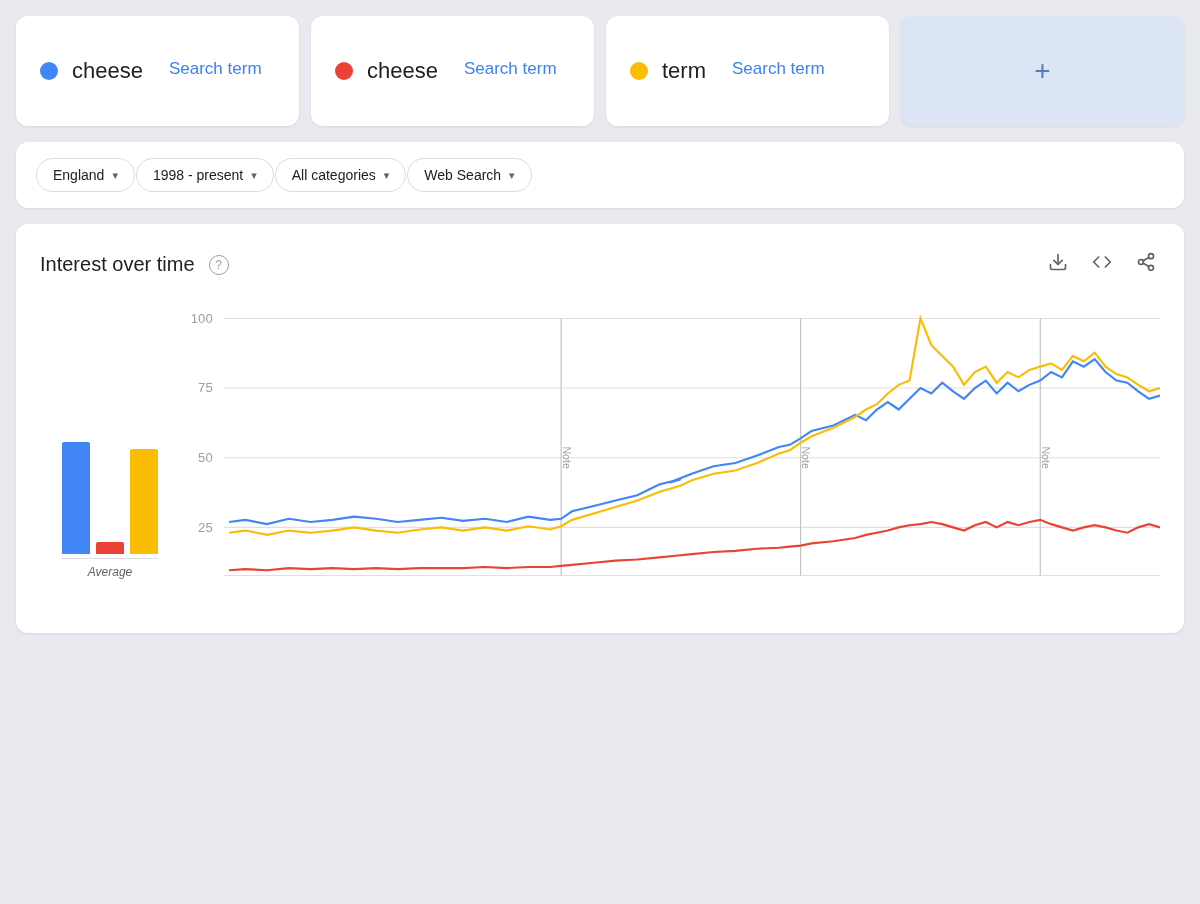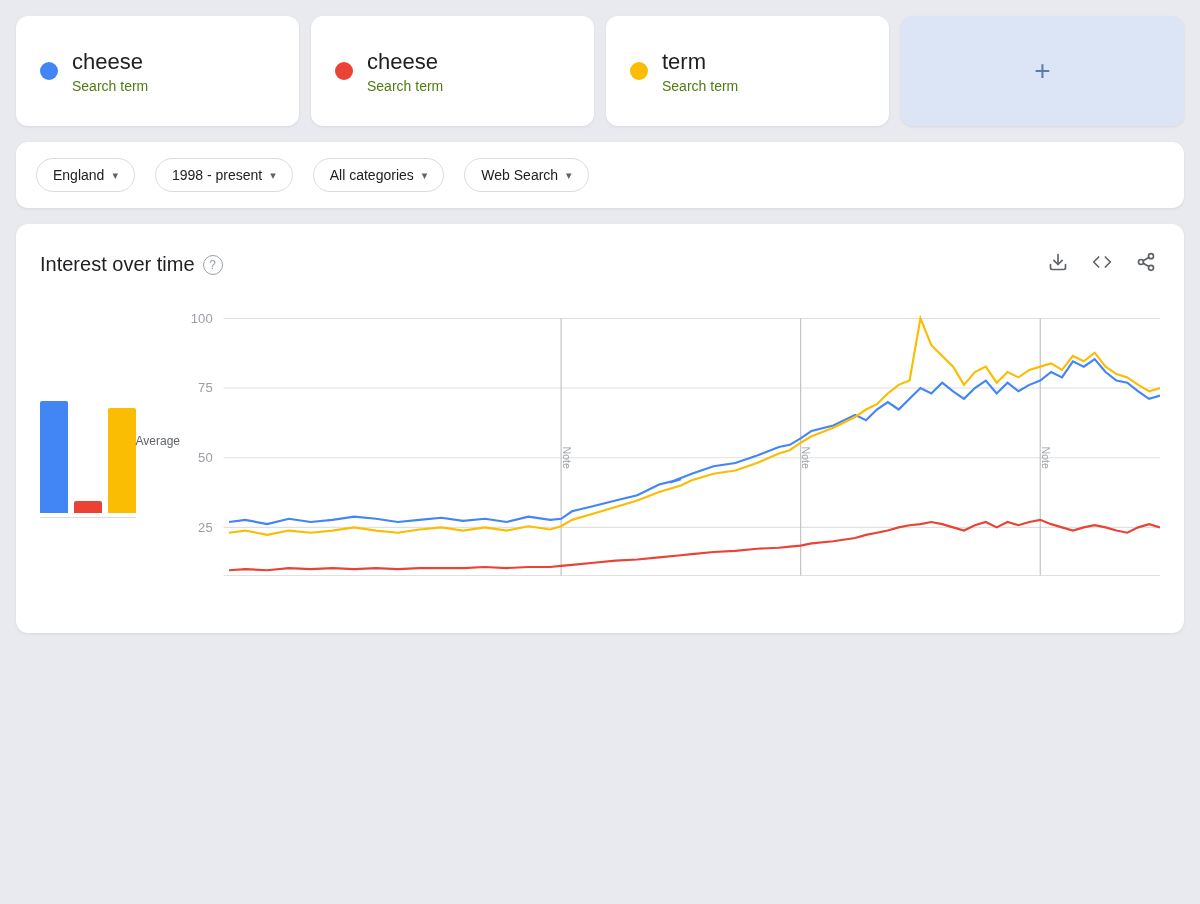--- a/index.html
+++ b/index.html
@@ -33,46 +33,46 @@
       cursor: pointer;
     }
     .search-term-dot {
       width: 18px;
       height: 18px;
       border-radius: 50%;
       flex-shrink: 0;
     }
     .search-term-info {
       display: flex;
-      flex-direction: column;
     }
     .search-term-name {
       font-size: 22px;
       font-weight: 500;
       color: #202124;
       line-height: 1.3;
     }
     .search-term-label {
-      font-size: 14px;
-      color: #4d7c0f;
+      font-size: 17px;
+      color: #3b82f6;
       margin-top: 2px;
+      margin-left: 26px;
     }
     .add-icon {
       font-size: 28px;
       color: #5a7ab5;
       font-weight: 300;
     }
 
     
     .filters-row {
       background: #fff;
       border-radius: 12px;
       padding: 16px 20px;
       display: flex;
-      gap: 20px;
+      gap: 1px;
       margin-bottom: 16px;
       box-shadow: 0 1px 3px rgba(0,0,0,0.08);
     }
     .filter-btn {
       display: flex;
       align-items: center;
       gap: 8px;
       border: 1.5px solid #dadce0;
       border-radius: 20px;
       padding: 8px 16px;
@@ -95,21 +95,21 @@
     }
     .chart-header {
       display: flex;
       align-items: center;
       justify-content: space-between;
       margin-bottom: 8px;
     }
     .chart-title-row {
       display: flex;
       align-items: center;
-      gap: 8px;
+      gap: 14px;
     }
     .chart-title {
       font-size: 20px;
       font-weight: 400;
       color: #202124;
     }
     .help-icon {
       width: 20px;
       height: 20px;
       border-radius: 50%;
@@ -137,24 +137,25 @@
     
     .chart-container {
       display: flex;
       gap: 0;
       margin-top: 16px;
     }
     .avg-bar-section {
       width: 140px;
       flex-shrink: 0;
       display: flex;
-      flex-direction: row;
+      flex-direction: column;
       align-items: center;
       justify-content: flex-end;
       padding-bottom: 22px;
+      font-style: italic;
     }
     .avg-bars {
       display: flex;
       align-items: flex-end;
       gap: 6px;
       height: 160px;
       border-bottom: 1.5px solid #dadce0;
       padding-bottom: 4px;
     }
     .avg-bar {

